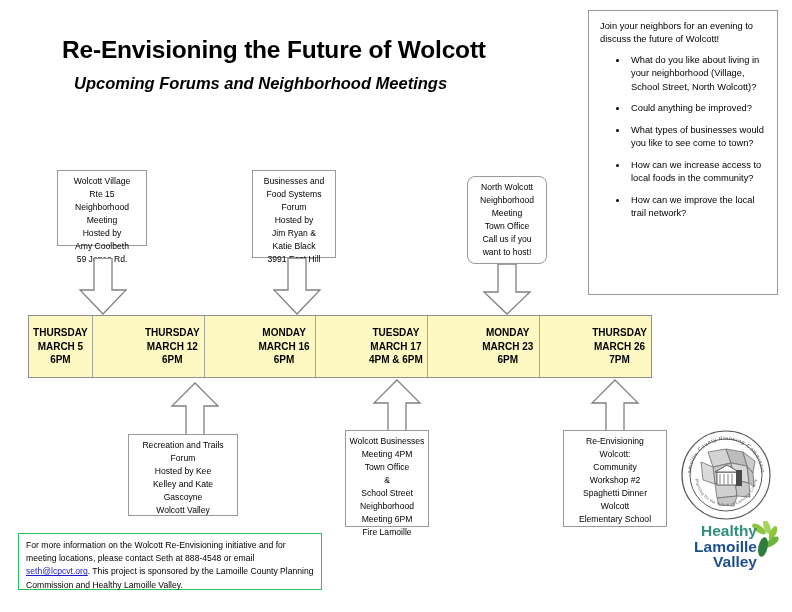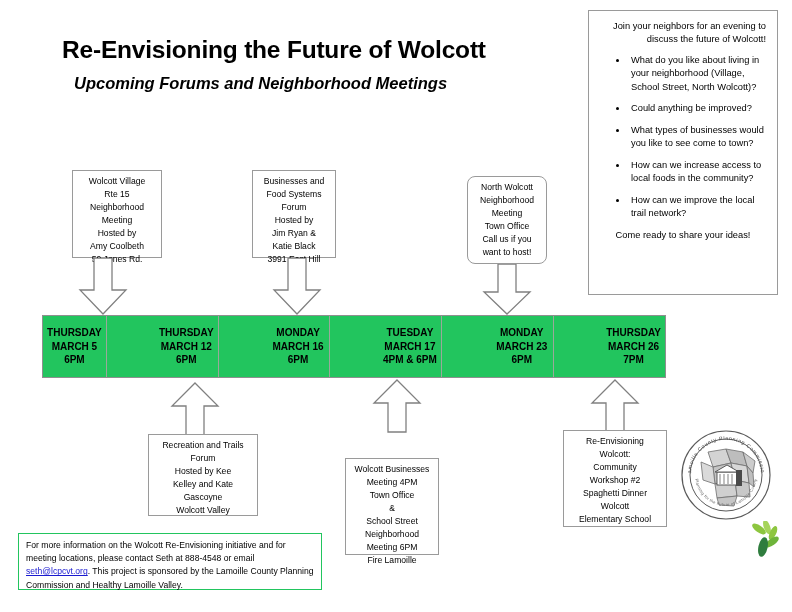--- a/index.html
+++ b/index.html
@@ -33,21 +33,21 @@
   #info-panel {
     left: 588px; top: 10px;
     width: 190px; height: 285px;
     border: 1px solid #9a9a9a;
     background: #ffffff;
     padding: 8px 9px 6px 9px;
     font-size: 9.3px;
     line-height: 1.45;
   }
   #info-panel .lead {
-    text-align: right;
+    text-align: left;
     font-weight: normal;
     margin: 1px 2px 7px 2px;
   }
   #info-panel ul {
     margin: 0 0 6px 0;
     padding-left: 30px;
     list-style: disc;
   }
   #info-panel li {
     margin-bottom: 8px;
@@ -62,35 +62,35 @@
   .callout {
     border: 1px solid #9a9a9a;
     background: #ffffff;
     text-align: center;
     font-size: 8.6px;
     line-height: 1.52;
     padding: 4px 3px;
   }
   .callout .ital { }
 
-  #box-village    { left: 72px;  top: 170px; width: 90px;  height: 88px; }
+  #box-village    { left: 57px;  top: 170px; width: 90px;  height: 76px; }
   #box-agriculture{ left: 252px; top: 170px; width: 84px;  height: 88px; }
   #box-northwolcott{left: 467px; top: 176px; width: 80px;  height: 88px; border-radius: 8px; }
-  #box-recreation { left: 148px; top: 434px; width: 110px; height: 82px; }
-  #box-businesses { left: 345px; top: 430px; width: 94px; height: 97px; margin-top: 28px; }
+  #box-recreation { left: 128px; top: 434px; width: 110px; height: 82px; }
+  #box-businesses { left: 345px; top: 430px; width: 84px; height: 97px; }
   #box-workshop   { left: 563px; top: 430px; width: 104px; height: 97px; }
 
   
   .arrow-svg { display: block; }
 
   
   #timeline {
-    left: 42px; top: 315px;
+    left: 28px; top: 315px;
     width: 624px; height: 63px;
-    background: #22c55e;
+    background: #fef9c3;
     border: 1px solid #8f8f8f;
     display: flex;
     gap: 48px;
   }
   #timeline .cell {
     flex: 1 1 0;
     display: flex;
     flex-direction: column;
     align-items: center;
     justify-content: center;
@@ -161,21 +161,20 @@
 
 <div class="abs" id="info-panel">
   <div class="lead">Join your neighbors for an evening to discuss the future of Wolcott!</div>
   <ul>
     <li>What do you like about living in your neighborhood (Village, School Street, North Wolcott)?</li>
     <li>Could anything be improved?</li>
     <li>What types of businesses would you like to see come to town?</li>
     <li>How can we increase access to local foods in the community?</li>
     <li>How can we improve the local trail network?</li>
   </ul>
-  <div class="closing">Come ready to share your ideas!</div>
 </div>
 
 <div class="abs callout" id="box-village">
   <div>Wolcott Village</div>
   <div>Rte 15</div>
   <div>Neighborhood</div>
   <div>Meeting</div>
   <div>Hosted by</div>
   <div>Amy Coolbeth</div>
   <div>59 Jones Rd.</div>
@@ -340,13 +339,18 @@
 </div>
 
 <div class="abs" id="hlv-logo">
   <svg class="abs" width="34" height="40" viewBox="0 0 34 40" style="left:64px; top:0px;">
     <ellipse cx="12" cy="8" rx="3.4" ry="8" fill="#8dc63f" transform="rotate(-55 12 8)"></ellipse>
     <ellipse cx="20" cy="6" rx="3.2" ry="7.5" fill="#a6d45a" transform="rotate(-20 20 6)"></ellipse>
     <ellipse cx="26" cy="12" rx="3.2" ry="7.5" fill="#8dc63f" transform="rotate(25 26 12)"></ellipse>
     <ellipse cx="25" cy="21" rx="3.4" ry="8" fill="#6eb43a" transform="rotate(55 25 21)"></ellipse>
     <ellipse cx="16" cy="26" rx="4.6" ry="10" fill="#2f7d3e" transform="rotate(12 16 26)"></ellipse>
   </svg>
+  <div class="hlv-text">
+    <span class="hlv-healthy">Healthy</span>
+    <span class="hlv-lamoille">Lamoille</span>
+    <span class="hlv-valley">Valley</span>
+  </div>
 </div>
 
 </body></html>

